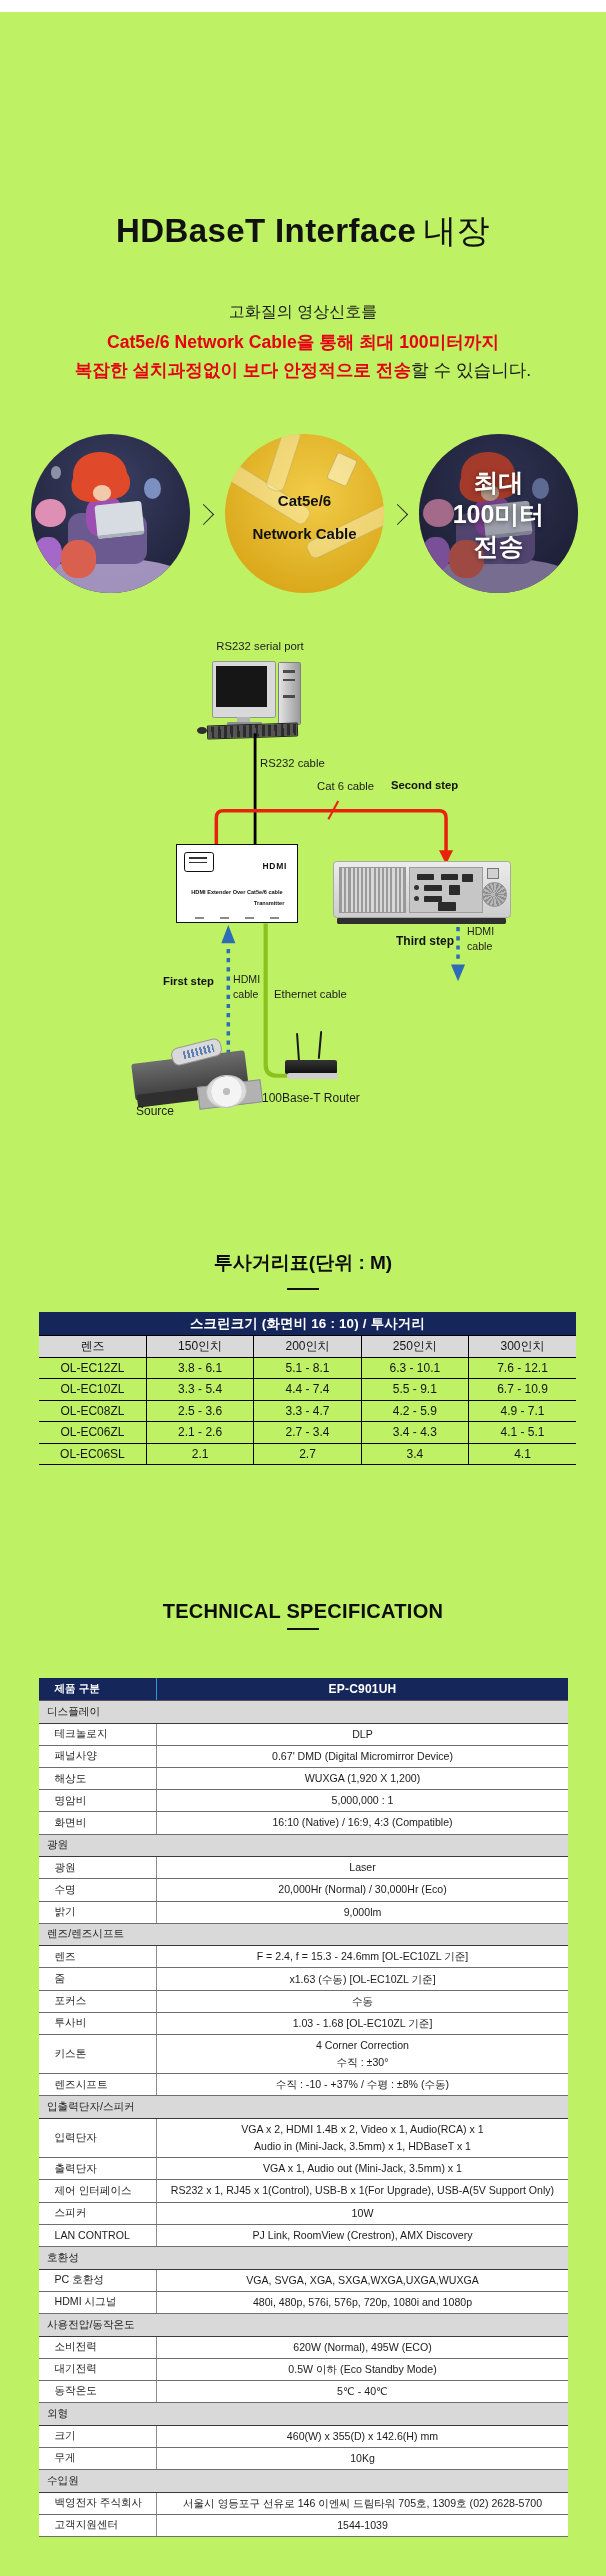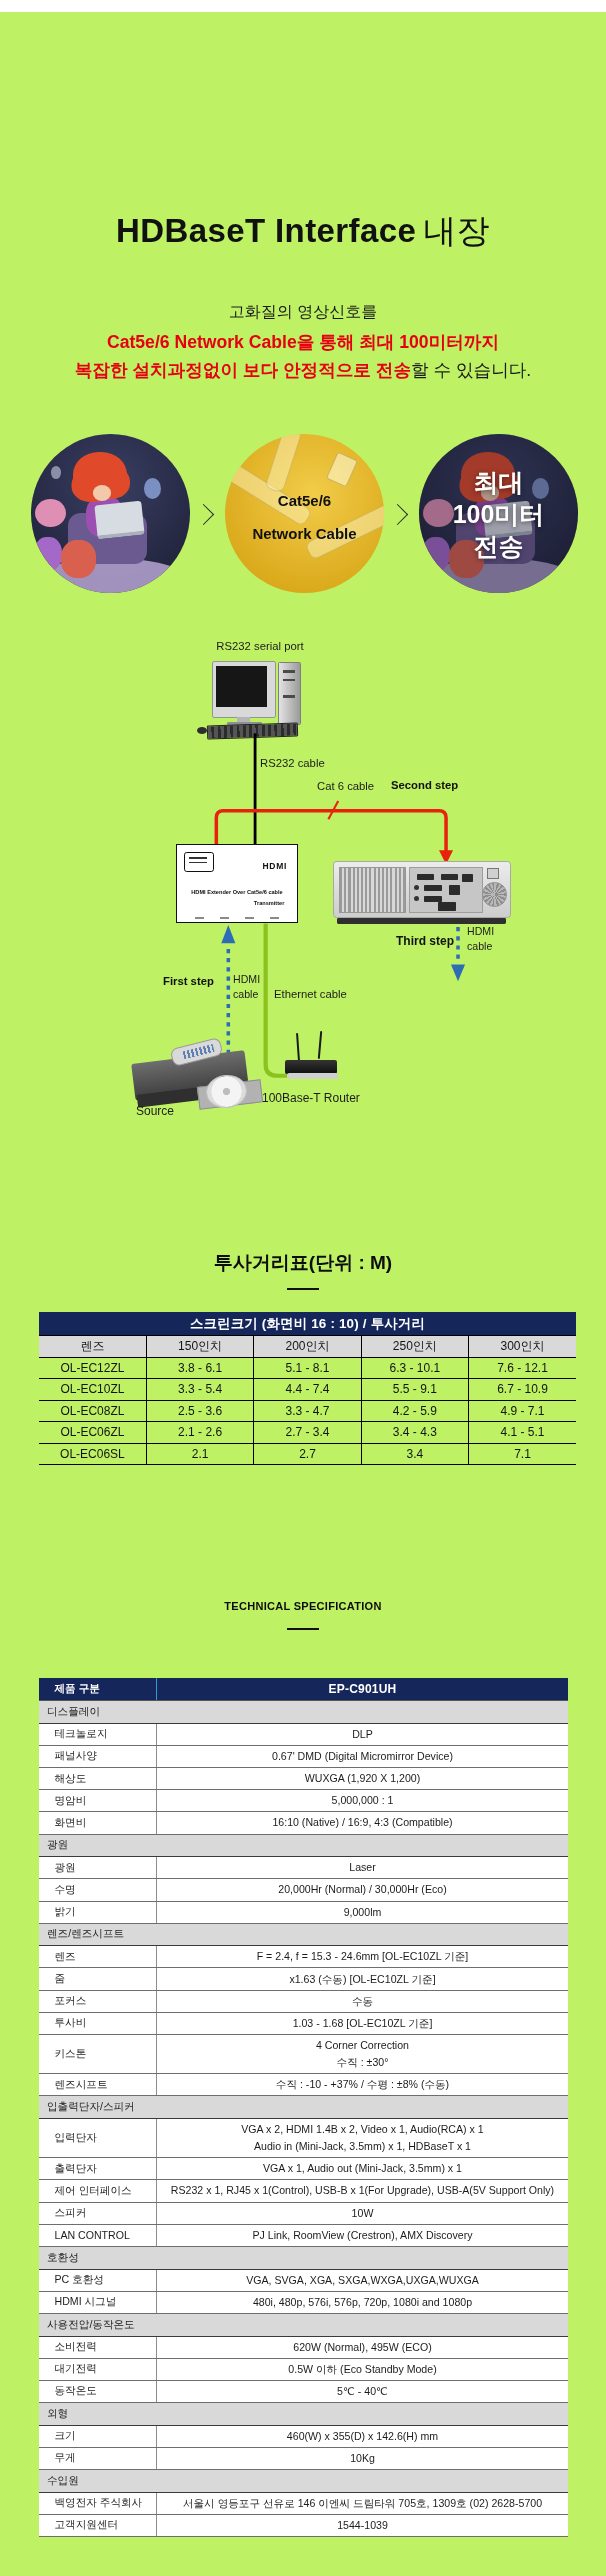--- a/index.html
+++ b/index.html
@@ -93,21 +93,21 @@
   .router{left:281px;top:1021px;width:61px;height:55px;}
   .ant{position:absolute;width:2.1px;height:28px;background:#1a1a1a;border-radius:1.4px;}
   .ant1{left:15.5px;top:0;transform:rotate(-4deg);}
   .ant2{left:38px;top:-2.1px;transform:rotate(5deg);}
   .rtr-body{position:absolute;left:4.2px;top:27px;width:52px;height:14px;background:linear-gradient(#343434,#0f0f0f);border-radius:2.1px;}
   .rtr-base{position:absolute;left:5.6px;top:40px;width:51px;height:6.3px;background:#cfcfcf;border-radius:2.1px;}
 
   
   .sec-title{position:absolute;width:100%;text-align:center;font-weight:bold;color:#0d0d0d;}
   #distance-title{top:1238px;font-size:19px;}
-  #tech-title{top:1588px;font-size:11px;letter-spacing:0.3px;}
+  #tech-title{top:1588px;font-size:20px;letter-spacing:0.3px;}
   .underline{position:absolute;left:287px;width:32px;height:2.1px;background:#111;}
 
   
   #distance-table{position:absolute;left:39px;top:1300px;width:537px;border-collapse:collapse;text-align:center;font-size:12px;color:#141414;table-layout:fixed;}
   #distance-table td,#distance-table th{border-bottom:1.4px solid #000;padding:0;}
   #dt-header-cell{background:#15265b;color:#fff;font-weight:bold;font-size:13.4px;height:23px;letter-spacing:0.2px;}
   #dt-cols th{background:#d9d9d9;font-weight:normal;height:20.5px;border-left:0.7px solid #000;}
   #dt-cols th:first-child{border-left:none;}
   #dt-body td{height:20.5px;border-left:0.7px solid #000;}
   #dt-body td:first-child{border-left:none;}
@@ -315,21 +315,21 @@
           <td>2.1 - 2.6</td>
           <td>2.7 - 3.4</td>
           <td>3.4 - 4.3</td>
           <td>4.1 - 5.1</td>
         </tr>
         <tr>
           <td>OL-EC06SL</td>
           <td>2.1</td>
           <td>2.7</td>
           <td>3.4</td>
-          <td>7.1</td>
+          <td>4.1</td>
         </tr>
       </tbody>
   </table>
 
   <div class="sec-title" id="tech-title">TECHNICAL SPECIFICATION</div>
   <div class="underline" style="top:1616px;"></div>
   <div id="spec-table">
     <div class="spec-header">
       <div class="hl">제품 구분</div>
       <div class="hv">EP-C901UH</div>

